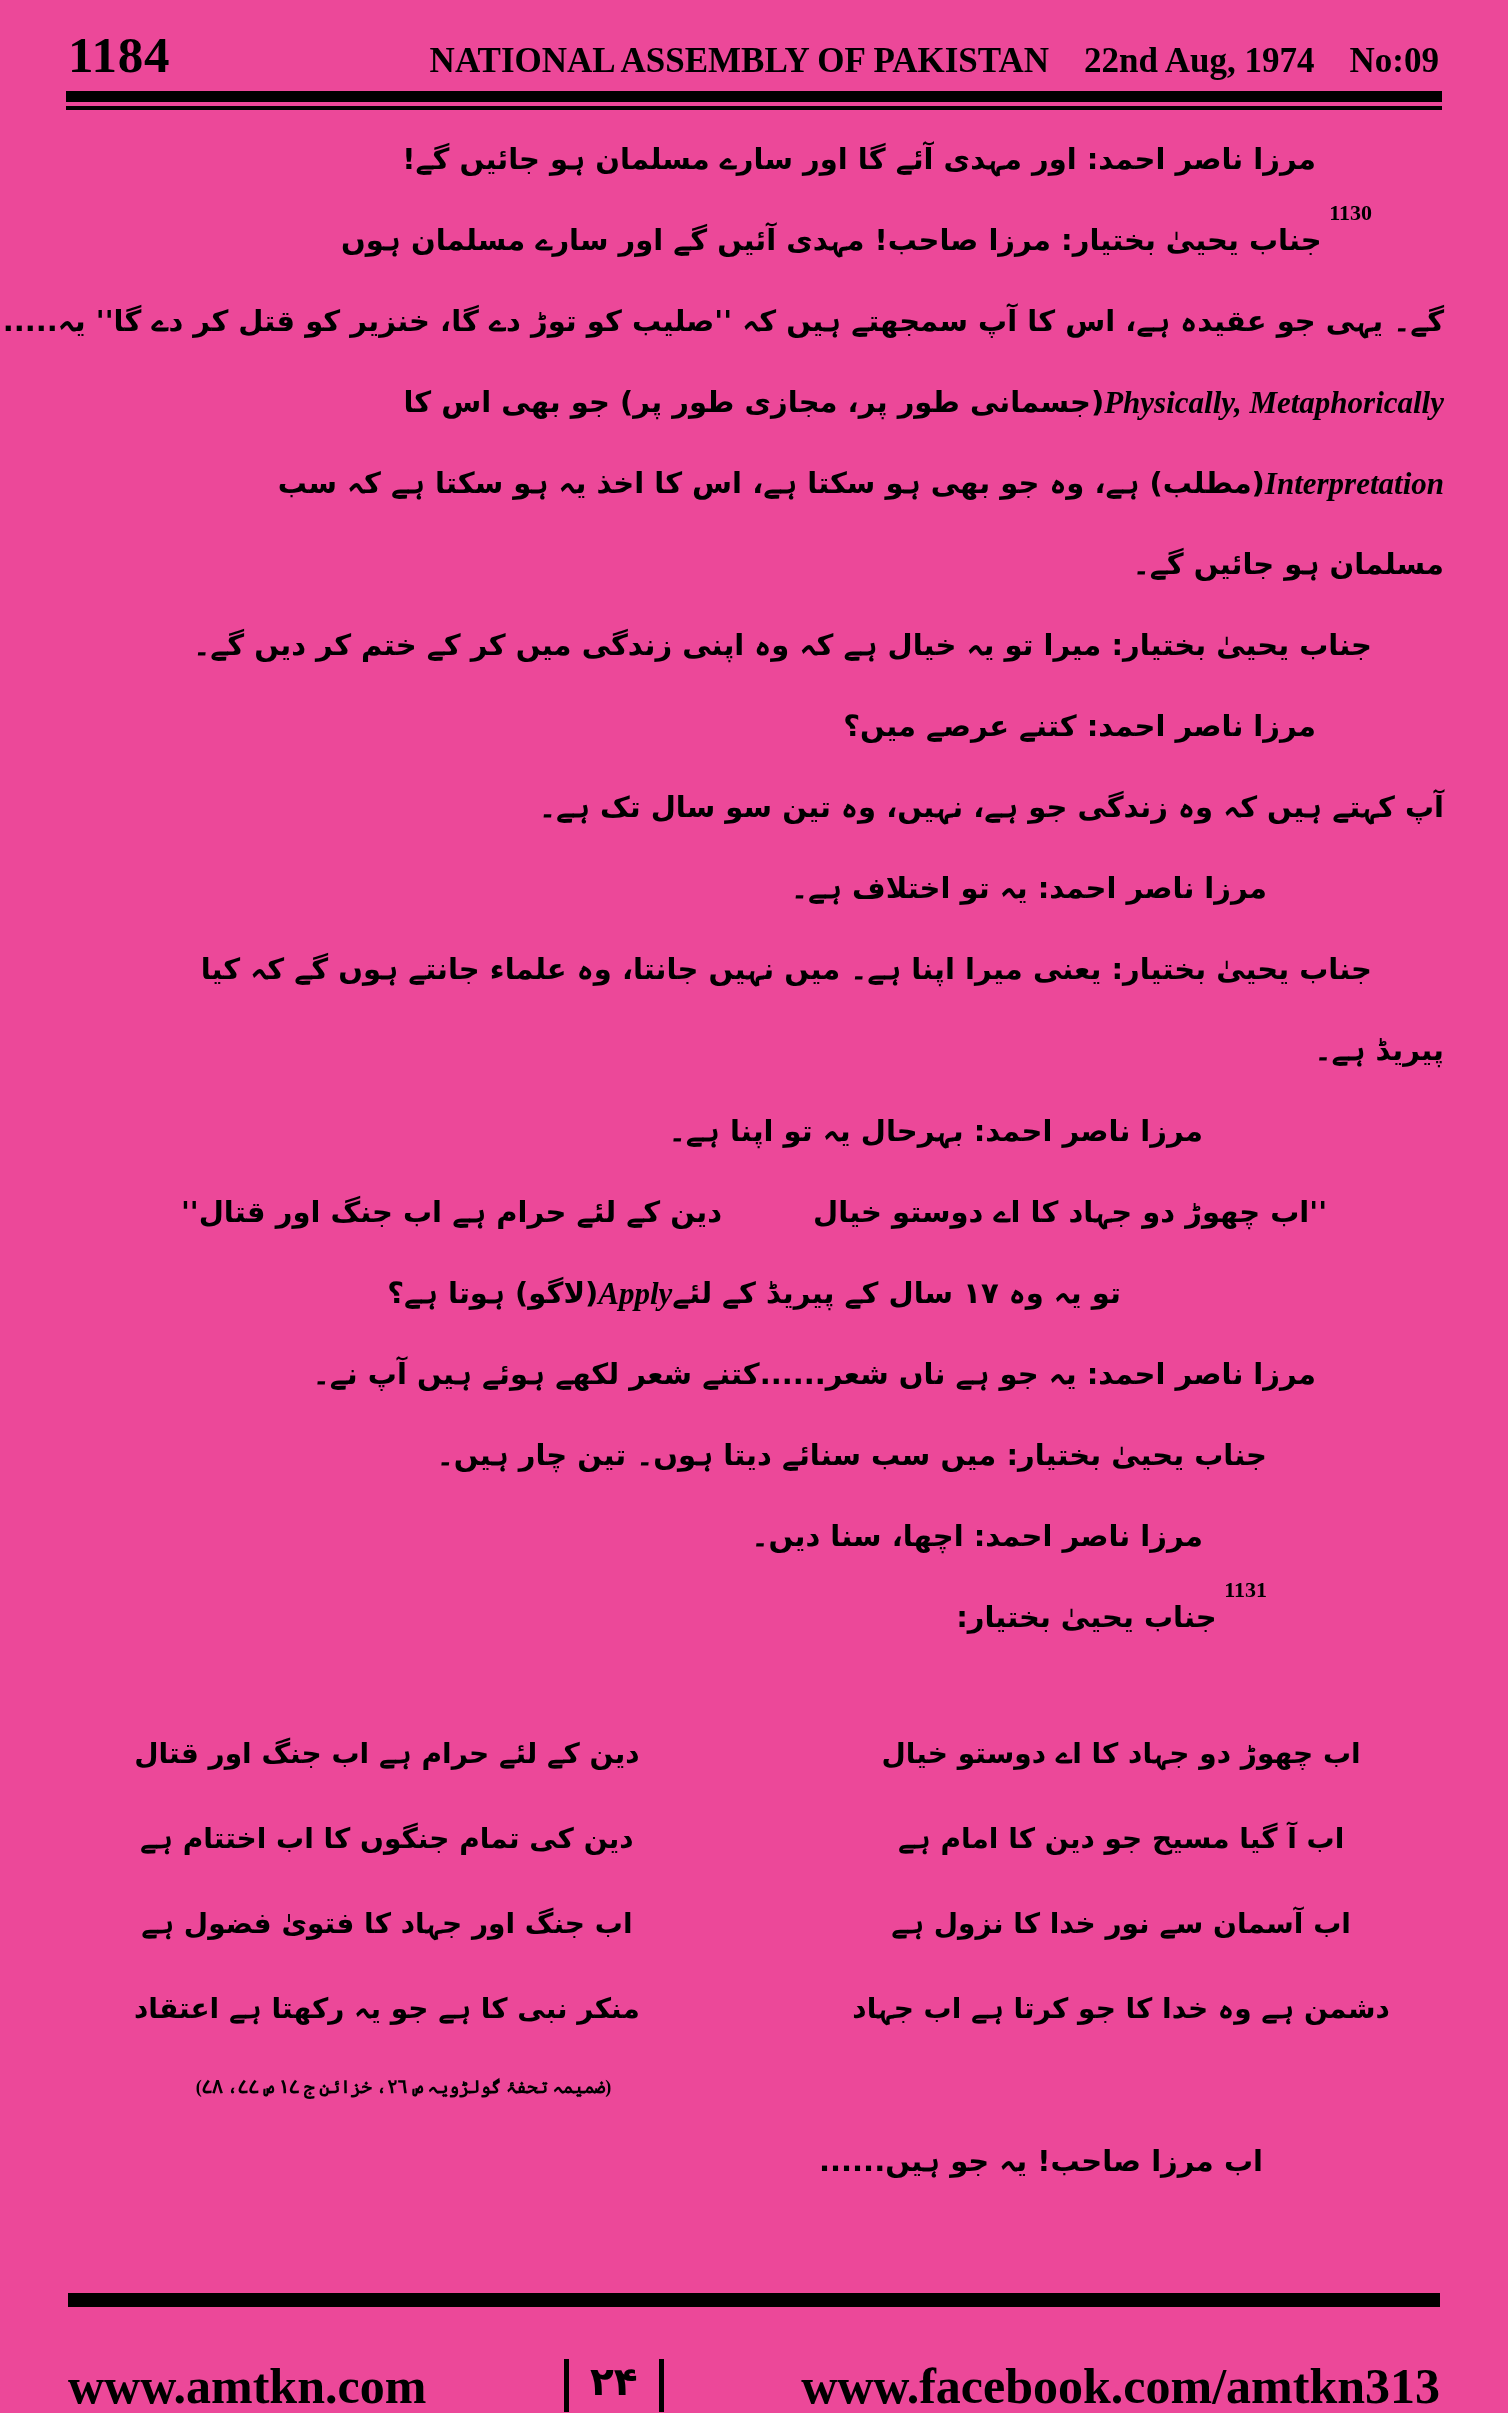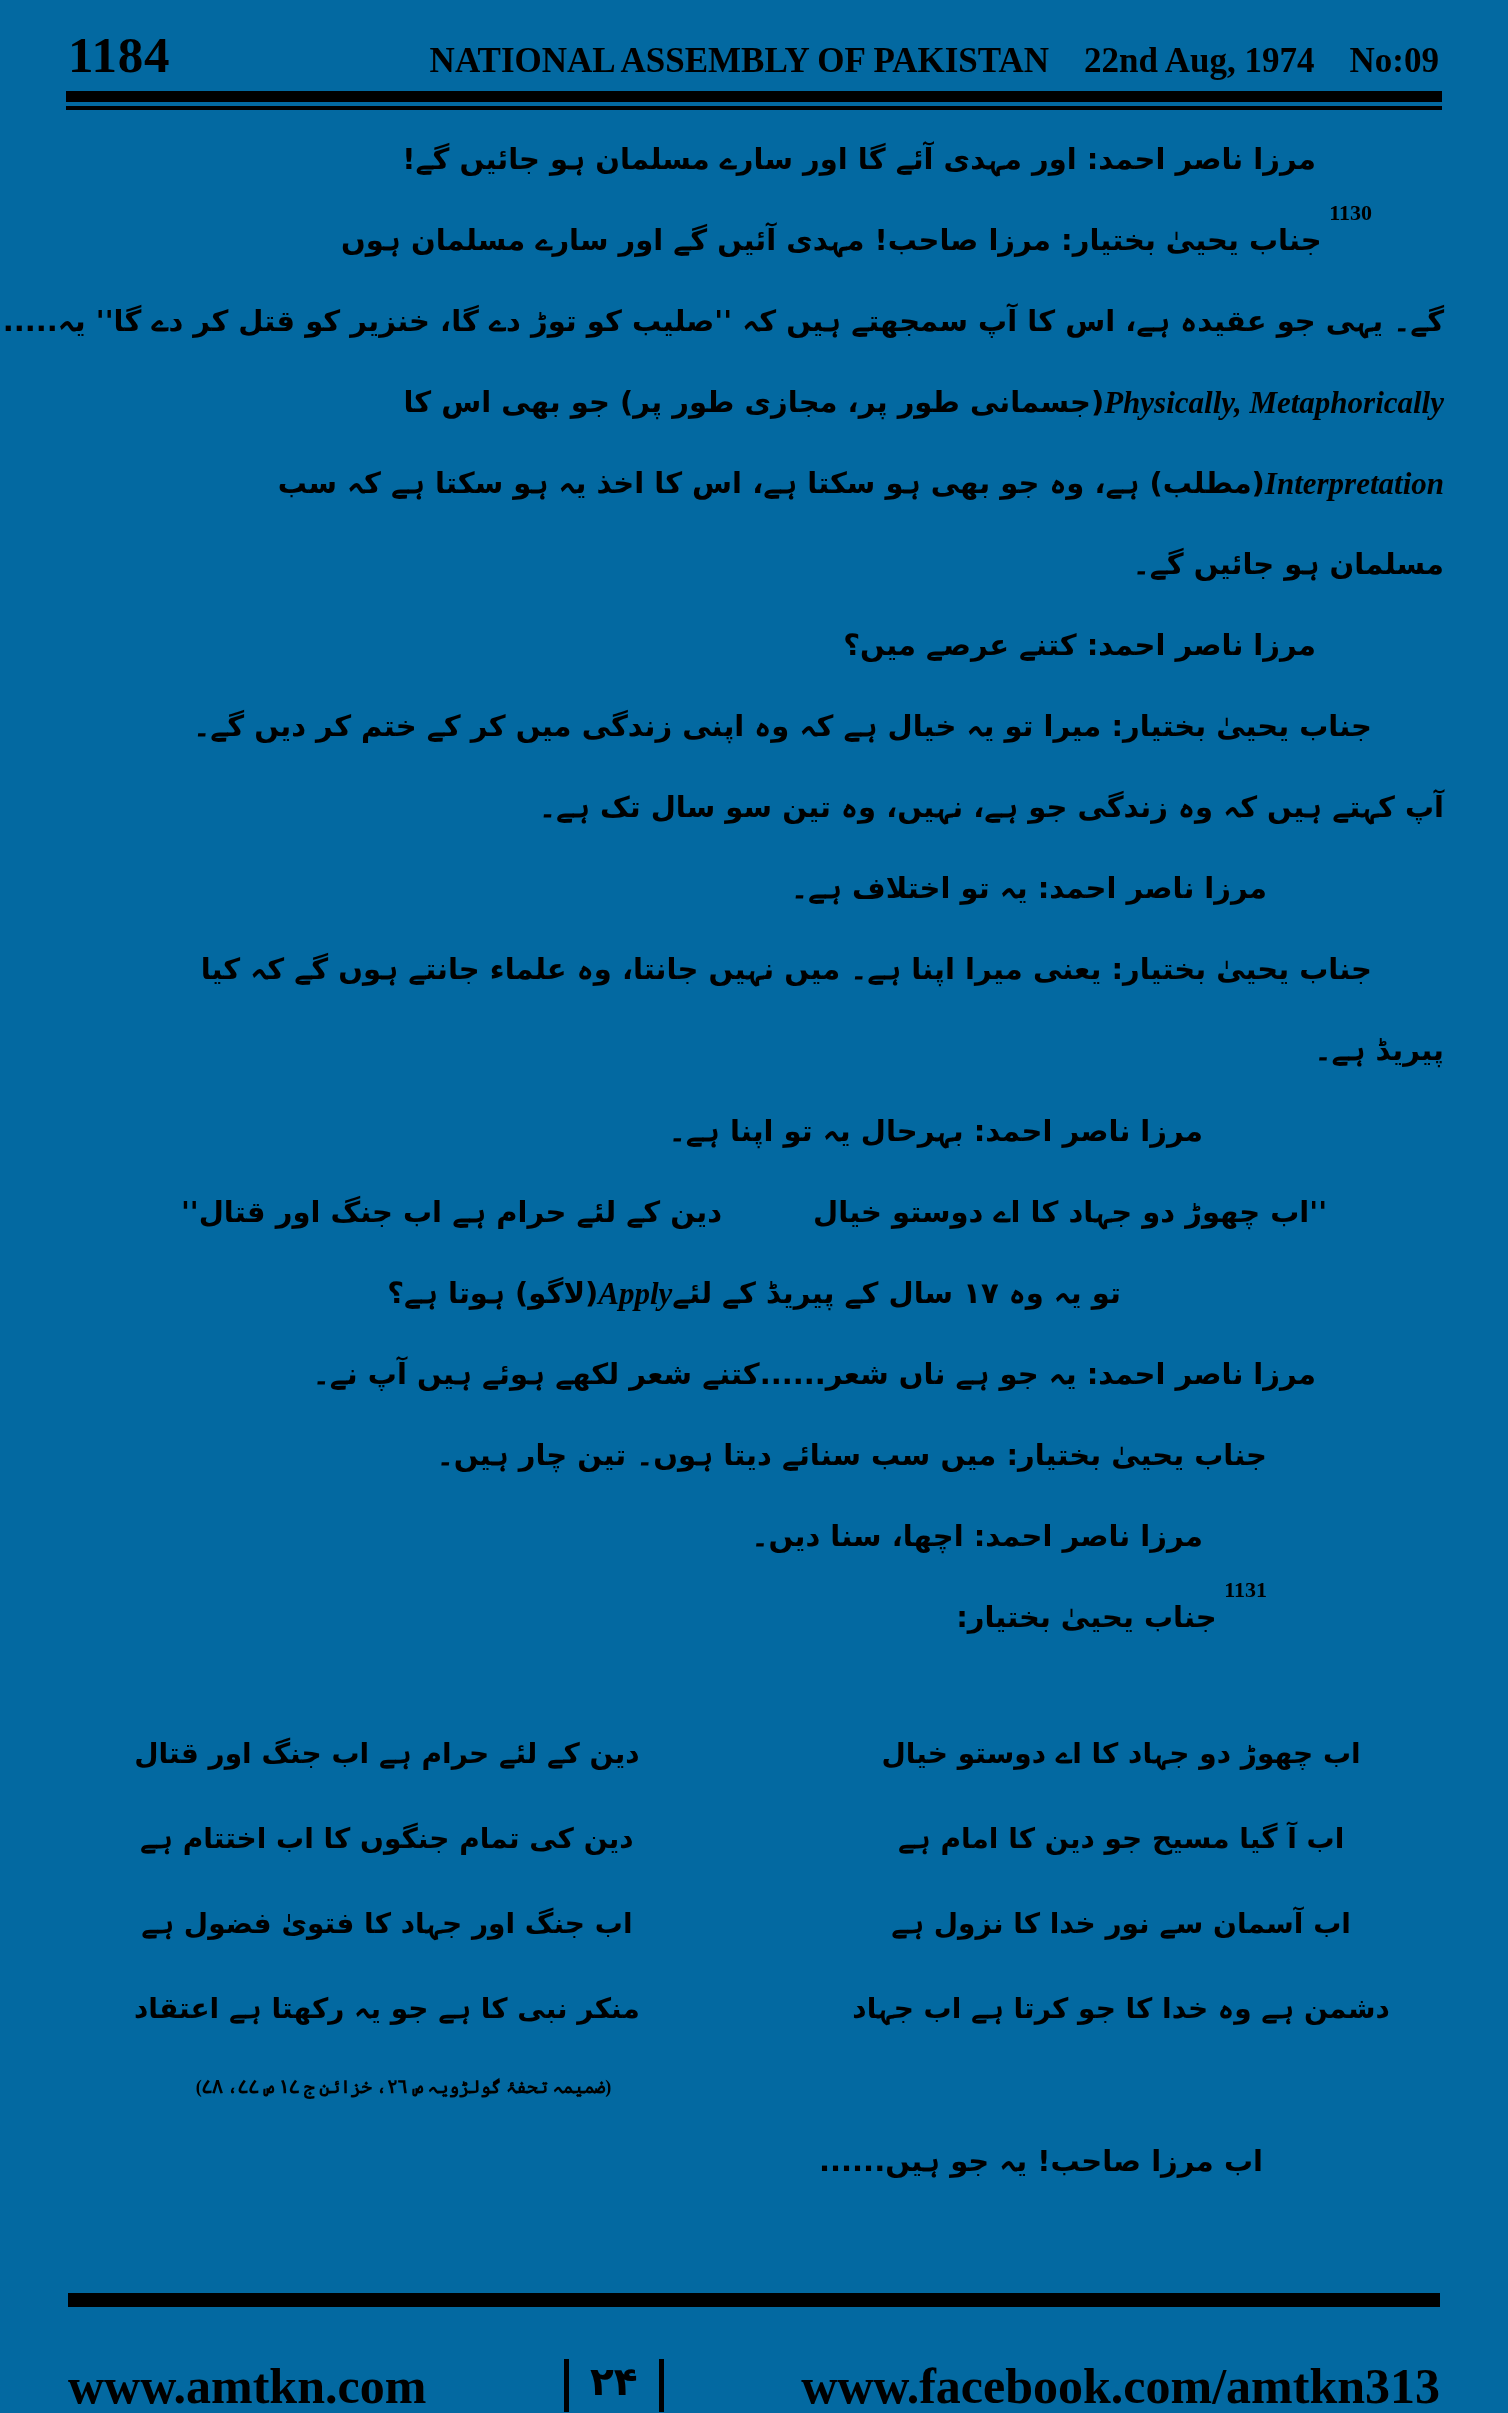--- a/index.html
+++ b/index.html
@@ -1,18 +1,18 @@
 <!DOCTYPE html>
 <html lang="ur" style="font-size:12px"><head>
 <meta charset="utf-8">
 <style>
   html,body{margin:0;padding:0;background:#e8e8e8;}
   .page{
     position:relative;width:1508px;height:2413px;margin:0 auto;
-    background:#0369a1;color:#000;overflow:hidden;
+    background:#ec4899;color:#000;overflow:hidden;
     font-family:"DejaVu Sans",sans-serif;
   }
   
   .hdr{position:absolute;top:26px;left:68px;right:69px;display:flex;align-items:baseline;}
   .pgnum{font-family:"Liberation Serif",serif;font-weight:700;font-size:51px;letter-spacing:0.8px;}
   .htitles{margin-left:auto;display:flex;align-items:flex-end;gap:35px;
            font-family:"Liberation Serif",serif;font-weight:700;font-size:35px;white-space:nowrap;}
   .rule-a{position:absolute;top:91px;left:66px;right:66px;height:11.3px;background:#000;}
   .rule-b{position:absolute;top:106px;left:66px;right:66px;height:3.8px;background:#000;}
   
@@ -78,22 +78,22 @@
   <div class="rule-a"></div>
   <div class="rule-b"></div>
 
   <main class="body" id="dialogue-lines">
       <div class="line p2">مرزا ناصر احمد:  اور مہدی آئے گا اور سارے مسلمان ہو جائیں گے!</div>
       <div class="line p1"><sup class="ref">1130</sup>جناب یحییٰ بختیار:  مرزا صاحب! مہدی آئیں گے اور سارے مسلمان ہوں</div>
       <div class="line p0">گے۔ یہی جو عقیدہ ہے، اس کا آپ سمجھتے ہیں کہ ''صلیب کو توڑ دے گا، خنزیر کو قتل کر دے گا'' یہ......</div>
       <div class="line p0"><span class="lat">Physically,  Metaphorically </span>(جسمانی طور پر، مجازی طور پر) جو بھی اس کا</div>
       <div class="line p0"><span class="lat">Interpretation </span>(مطلب) ہے، وہ جو بھی ہو سکتا ہے، اس کا اخذ یہ ہو سکتا ہے کہ سب</div>
       <div class="line p0">مسلمان ہو جائیں گے۔</div>
+      <div class="line p1">جناب یحییٰ بختیار:  میرا تو یہ خیال ہے کہ وہ اپنی زندگی میں کر کے ختم کر دیں گے۔</div>
       <div class="line p2">مرزا ناصر احمد:  کتنے عرصے میں؟</div>
-      <div class="line p1">جناب یحییٰ بختیار:  میرا تو یہ خیال ہے کہ وہ اپنی زندگی میں کر کے ختم کر دیں گے۔</div>
       <div class="line p0">آپ کہتے ہیں کہ وہ زندگی جو ہے، نہیں، وہ تین سو سال تک ہے۔</div>
       <div class="line p3">مرزا ناصر احمد:  یہ تو اختلاف ہے۔</div>
       <div class="line p1">جناب یحییٰ بختیار:  یعنی میرا اپنا ہے۔ میں نہیں جانتا، وہ علماء جانتے ہوں گے کہ کیا</div>
       <div class="line p0">پیریڈ ہے۔</div>
       <div class="line p4">مرزا ناصر احمد:  بہرحال یہ تو اپنا ہے۔</div>
       <div class="line verse">
         <span class="hemi">''اب چھوڑ دو جہاد کا اے دوستو خیال</span>
         <span class="hemi">دین کے لئے حرام ہے اب جنگ اور قتال''</span>
       </div>
       <div class="line pc">تو یہ وہ ۱۷ سال کے پیریڈ کے لئے <span class="lat">Apply </span>(لاگو) ہوتا ہے؟</div>

